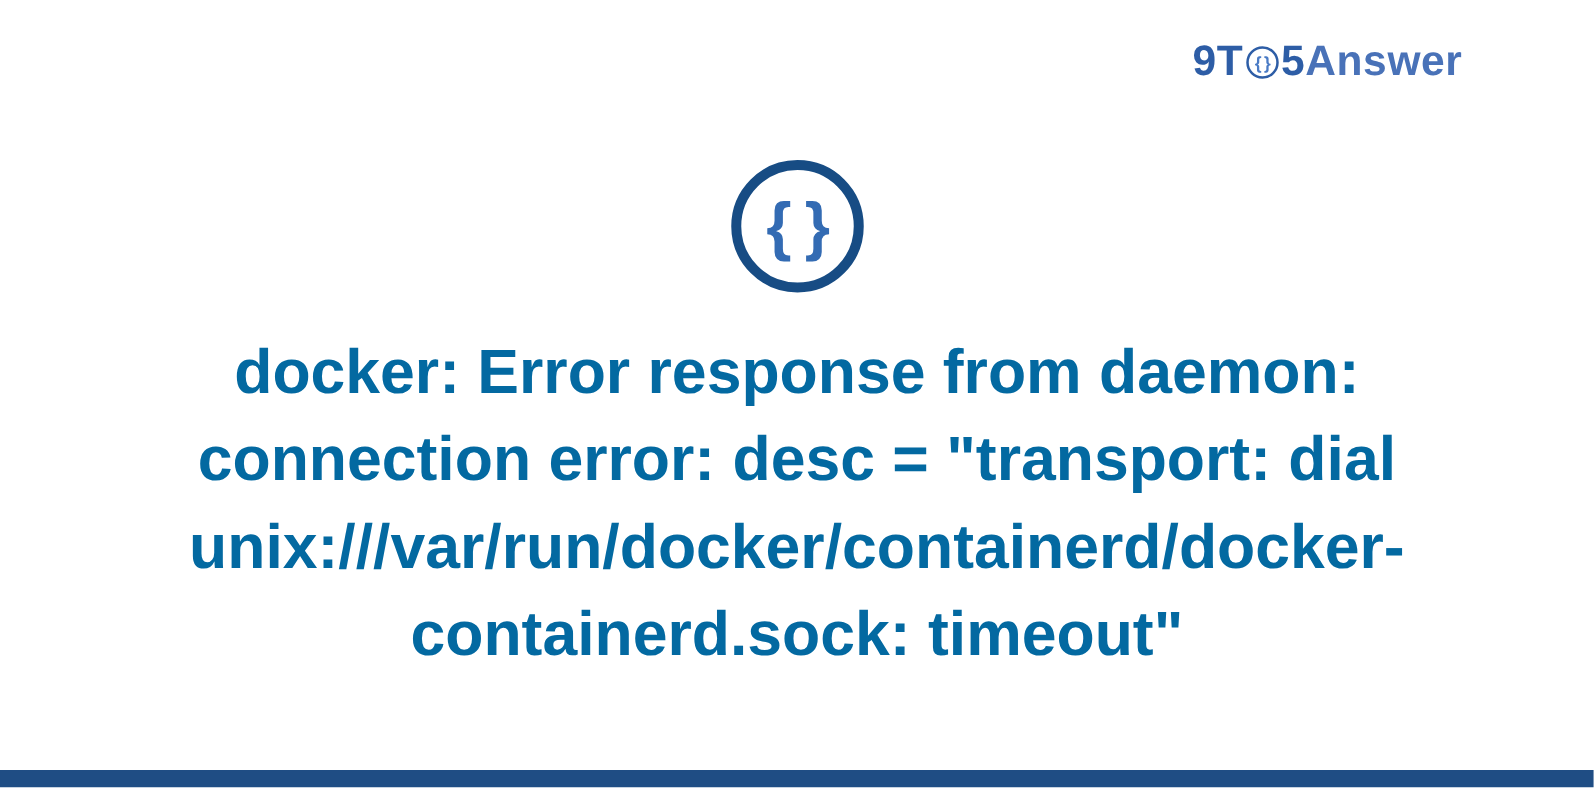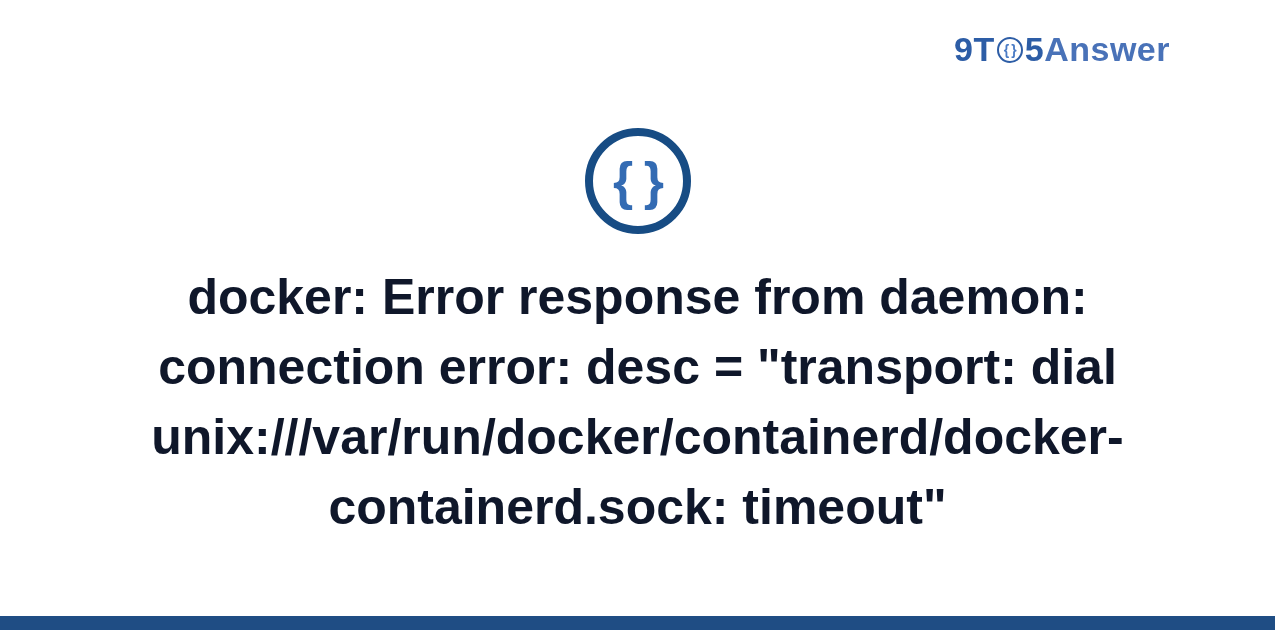--- a/index.html
+++ b/index.html
@@ -84,21 +84,21 @@
     }
     .title {
       position: absolute;
       top: 262px;
       left: 50%;
       transform: translateX(-50%);
       width: 1160px;
       text-align: center;
       font-size: 50px;
       font-weight: 700;
-      color: #0f172a;
+      color: #0369a1;
       line-height: 1.4;
     }
     .bottom-bar {
       position: absolute;
       bottom: 0;
       left: 0;
       width: 100%;
       height: 14px;
       background: #1f4d84;
     }

